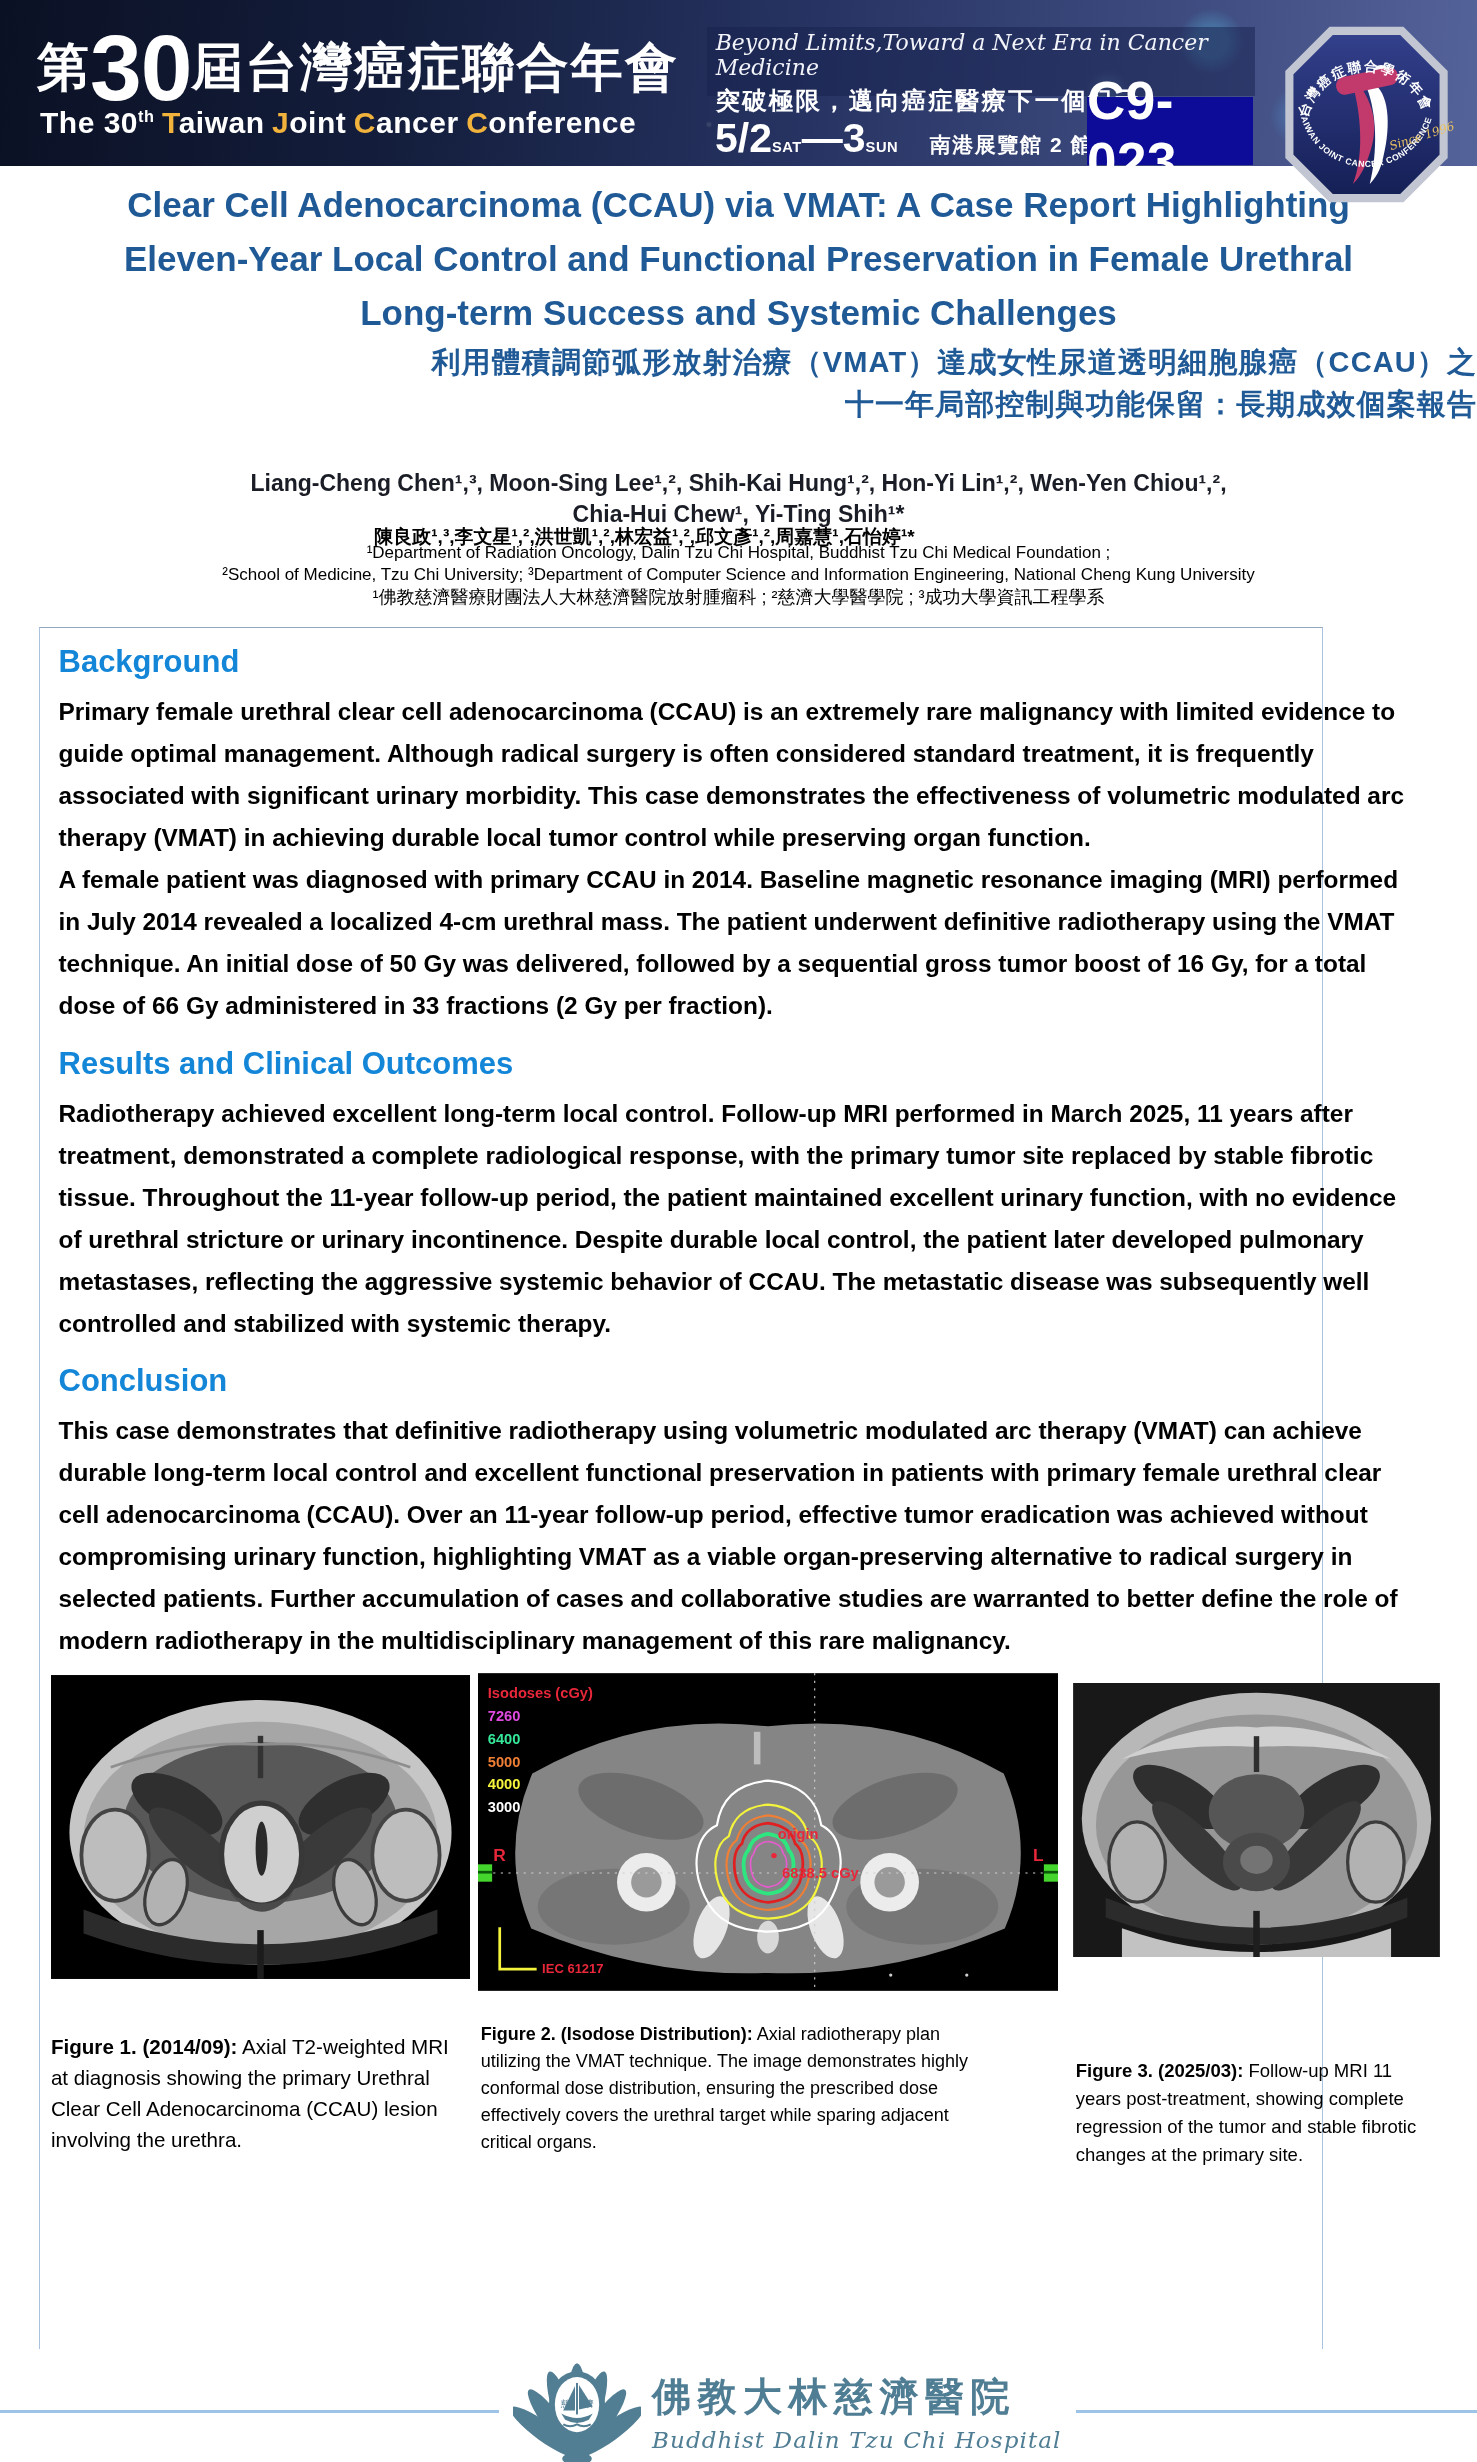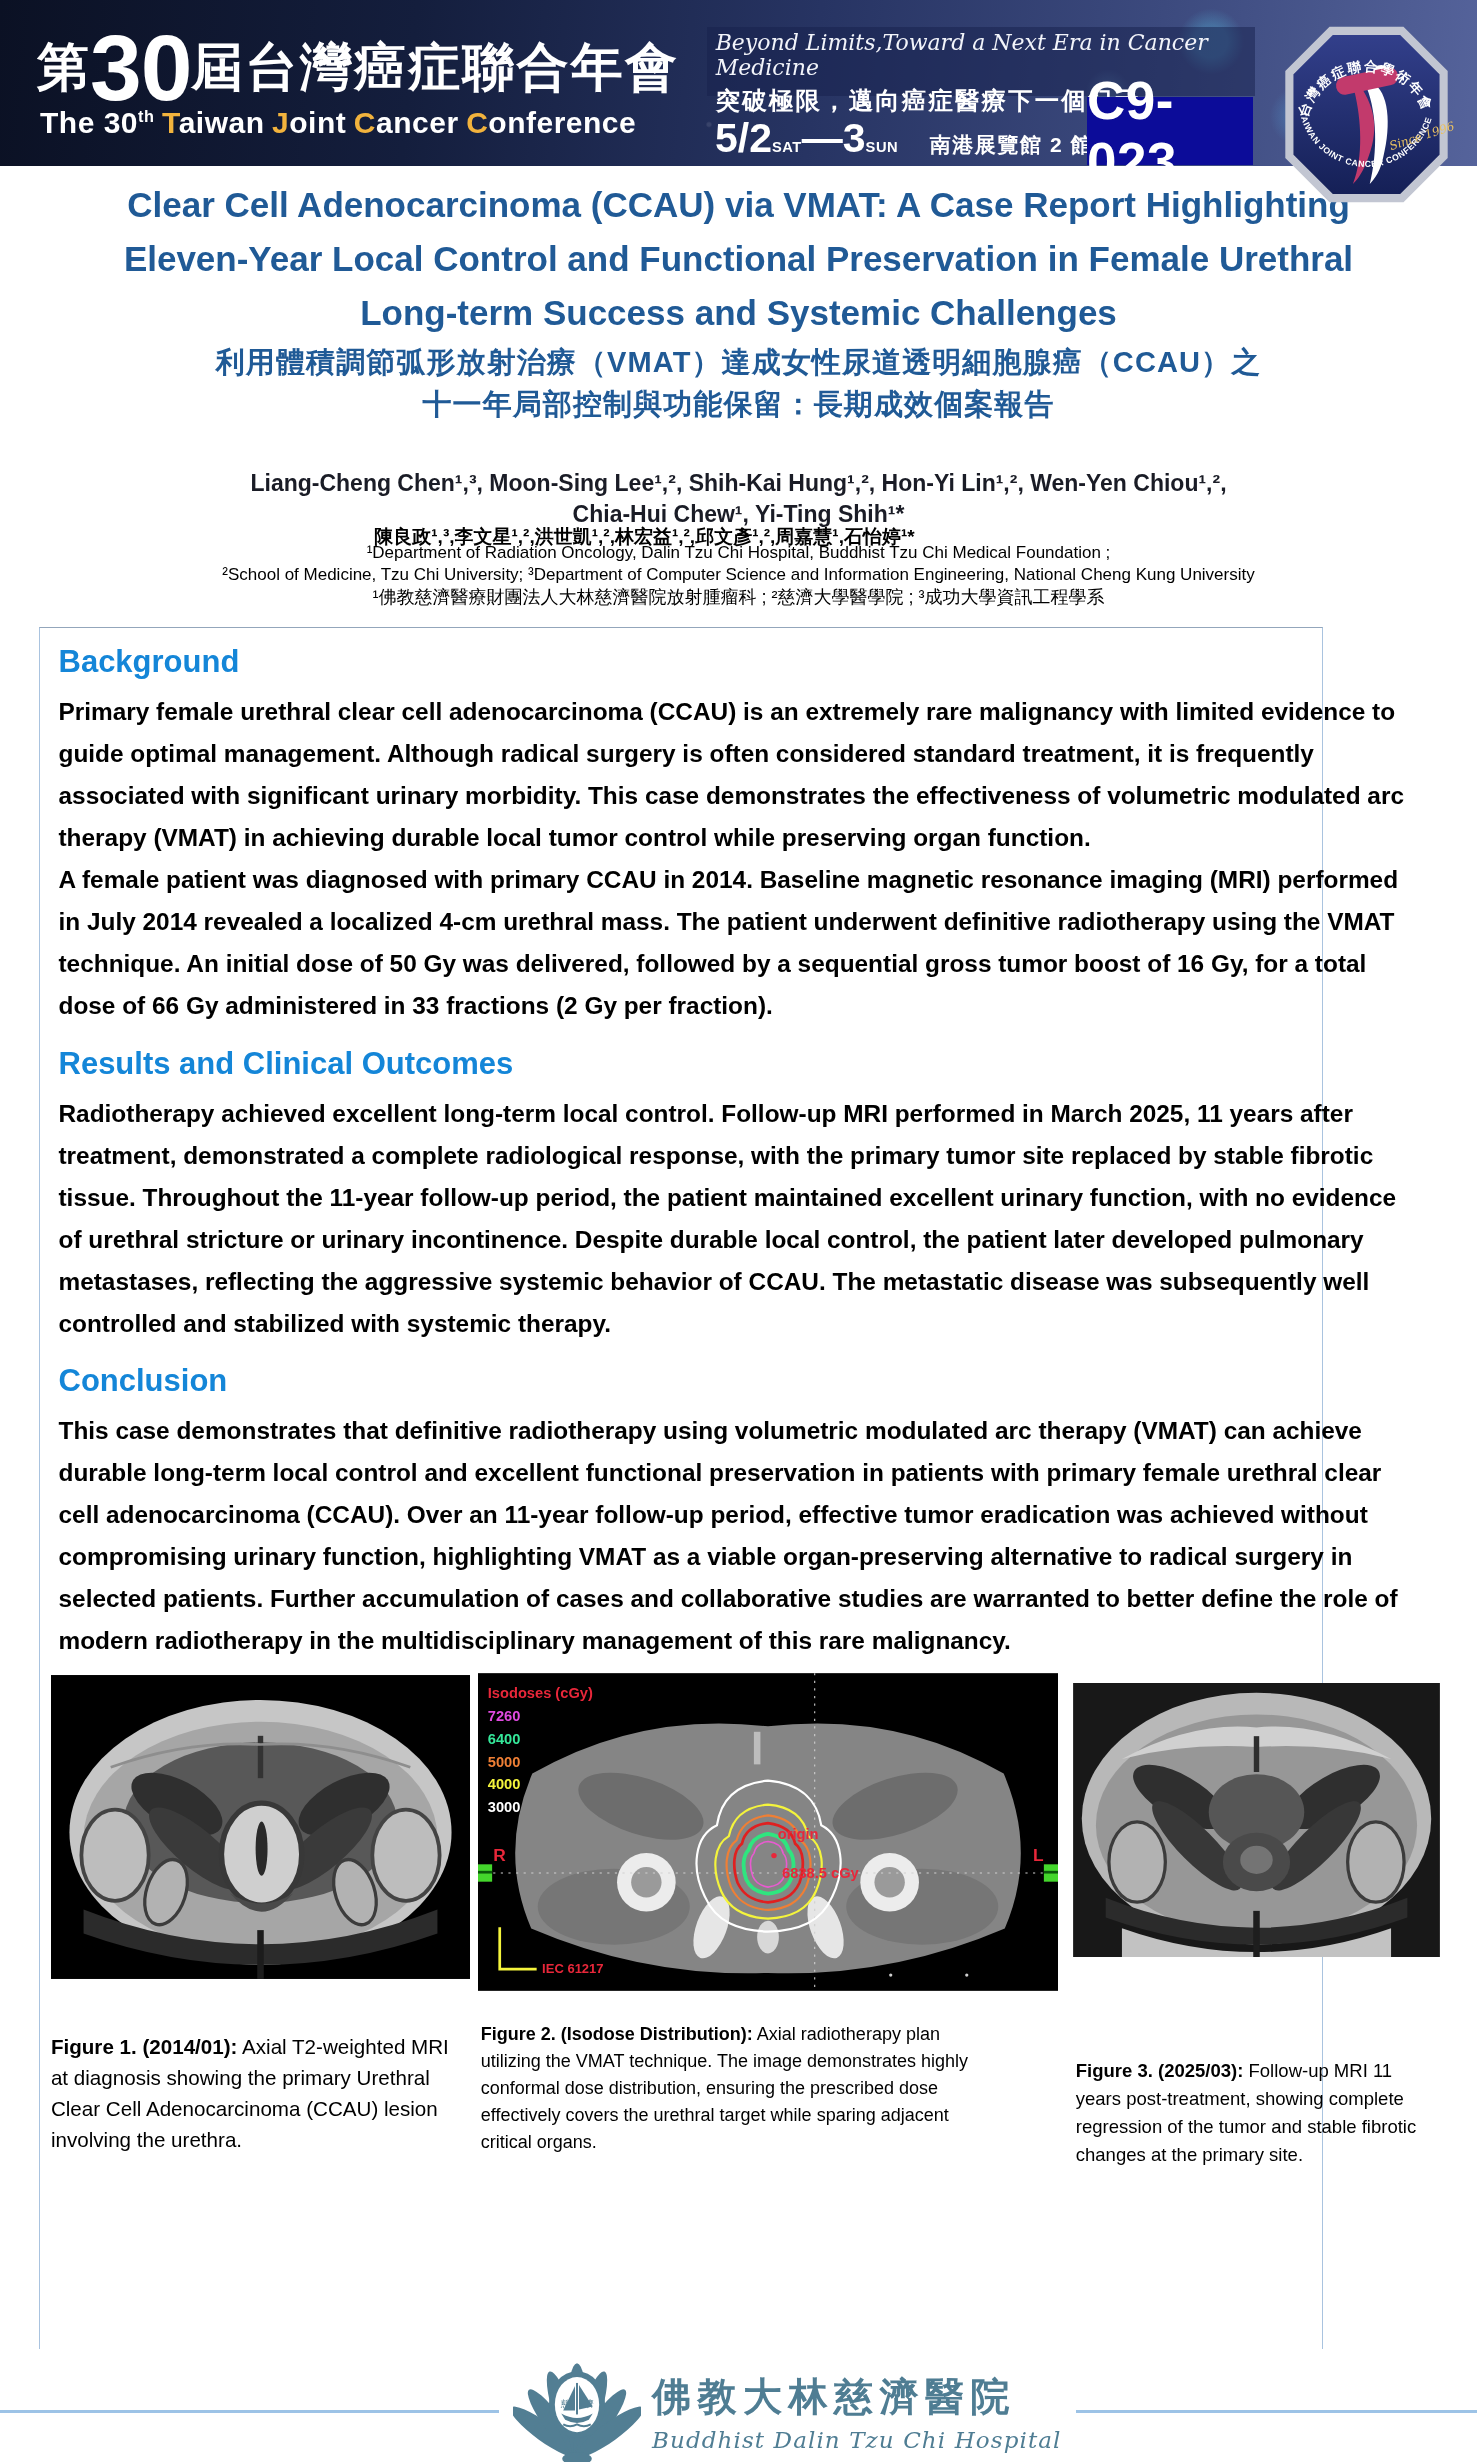--- a/index.html
+++ b/index.html
@@ -33,21 +33,21 @@
   .date-big{font-size:41px;font-weight:bold;}
   .date-small{font-size:14.7px;font-weight:bold;letter-spacing:0.5px;}
   .venue{font-size:21px;font-weight:bold;margin-left:31.5px;letter-spacing:1.6px;}
   .code-box{position:absolute;left:1087px;top:97px;width:166px;height:68px;background:#0c0c99;
     color:#fff;font-size:53px;font-weight:bold;display:flex;align-items:center;justify-content:center;letter-spacing:0.5px;}
   .badge{position:absolute;left:1279px;top:19.5px;width:175px;height:189px;z-index:5;}
 
   
   .main-title{position:absolute;left:0;top:178px;width:1477px;text-align:center;
     color:#205a96;font-size:35px;font-weight:bold;line-height:54px;}
-  .sub-zh{position:absolute;left:0;top:341px;width:1477px;text-align:center;
+  .sub-zh{position:absolute;left:0;top:341px;width:1477px;text-align:right;
     color:#205a96;font-size:29px;font-weight:bold;line-height:42px;letter-spacing:1.1px;}
   .authors-en{position:absolute;left:0;top:428px;width:1477px;text-align:center;
     color:#1a1c26;font-size:23px;font-weight:bold;line-height:31px;margin-top:40px;}
   .authors-zh{position:absolute;left:0;top:524px;width:1289px;text-align:center;
     color:#000;font-size:19px;font-weight:bold;}
   .affil{position:absolute;left:0;top:542px;width:1477px;text-align:center;color:#000;
     font-size:17px;line-height:22px;}
   .affil .zh{font-size:18px;}
 
   
@@ -189,21 +189,21 @@
           <ellipse cx="560" cy="400" rx="36" ry="62" fill="#b2b2b2" stroke="#3c3c3c" stroke-width="6" transform="rotate(-18 560 400)"></ellipse>
           <ellipse cx="388" cy="330" rx="74" ry="94" fill="#cfcfcf" stroke="#383838" stroke-width="10"></ellipse>
           <ellipse cx="388" cy="320" rx="11" ry="50" fill="#2a2a2a"></ellipse>
           <path d="M 330 402 Q 388 440 446 402 Q 388 470 330 402 Z" fill="#4a4a4a"></path>
           <rect x="381" y="112" width="10" height="78" fill="#333"></rect>
           <path d="M 60 432 Q 386 560 712 432 L 712 476 Q 386 592 60 476 Z" fill="#2b2b2b"></path>
           <rect x="380" y="470" width="12" height="90" fill="#1c1c1c"></rect>
           <path d="M 110 170 Q 250 120 386 128 Q 522 120 662 170" stroke="#8e8e8e" stroke-width="5" fill="none"></path>
         </svg>
         <div class="cap cap1">
-          <span class="caplead">Figure 1. (2014/01):</span><span> Axial T2-weighted MRI at diagnosis showing the primary Urethral Clear Cell Adenocarcinoma (CCAU) lesion involving the urethra.</span>
+          <span class="caplead">Figure 1. (2014/09):</span><span> Axial T2-weighted MRI at diagnosis showing the primary Urethral Clear Cell Adenocarcinoma (CCAU) lesion involving the urethra.</span>
         </div>
       </div>
 
       <div class="figcol fig2">
         <svg class="img" width="580" height="318" viewBox="0 0 1068 585">
           <rect width="1068" height="585" fill="#000"></rect>
           <path d="M 100 185 Q 300 70 534 98 Q 770 70 968 185 Q 1030 330 970 470 Q 760 560 534 552 Q 308 560 98 470 Q 38 330 100 185 Z" fill="#858585"></path>
           <ellipse cx="300" cy="245" rx="120" ry="52" fill="#6d6d6d" transform="rotate(18 300 245)"></ellipse>
           <ellipse cx="768" cy="245" rx="120" ry="52" fill="#6d6d6d" transform="rotate(-18 768 245)"></ellipse>
           <ellipse cx="250" cy="430" rx="140" ry="70" fill="#767676"></ellipse>

